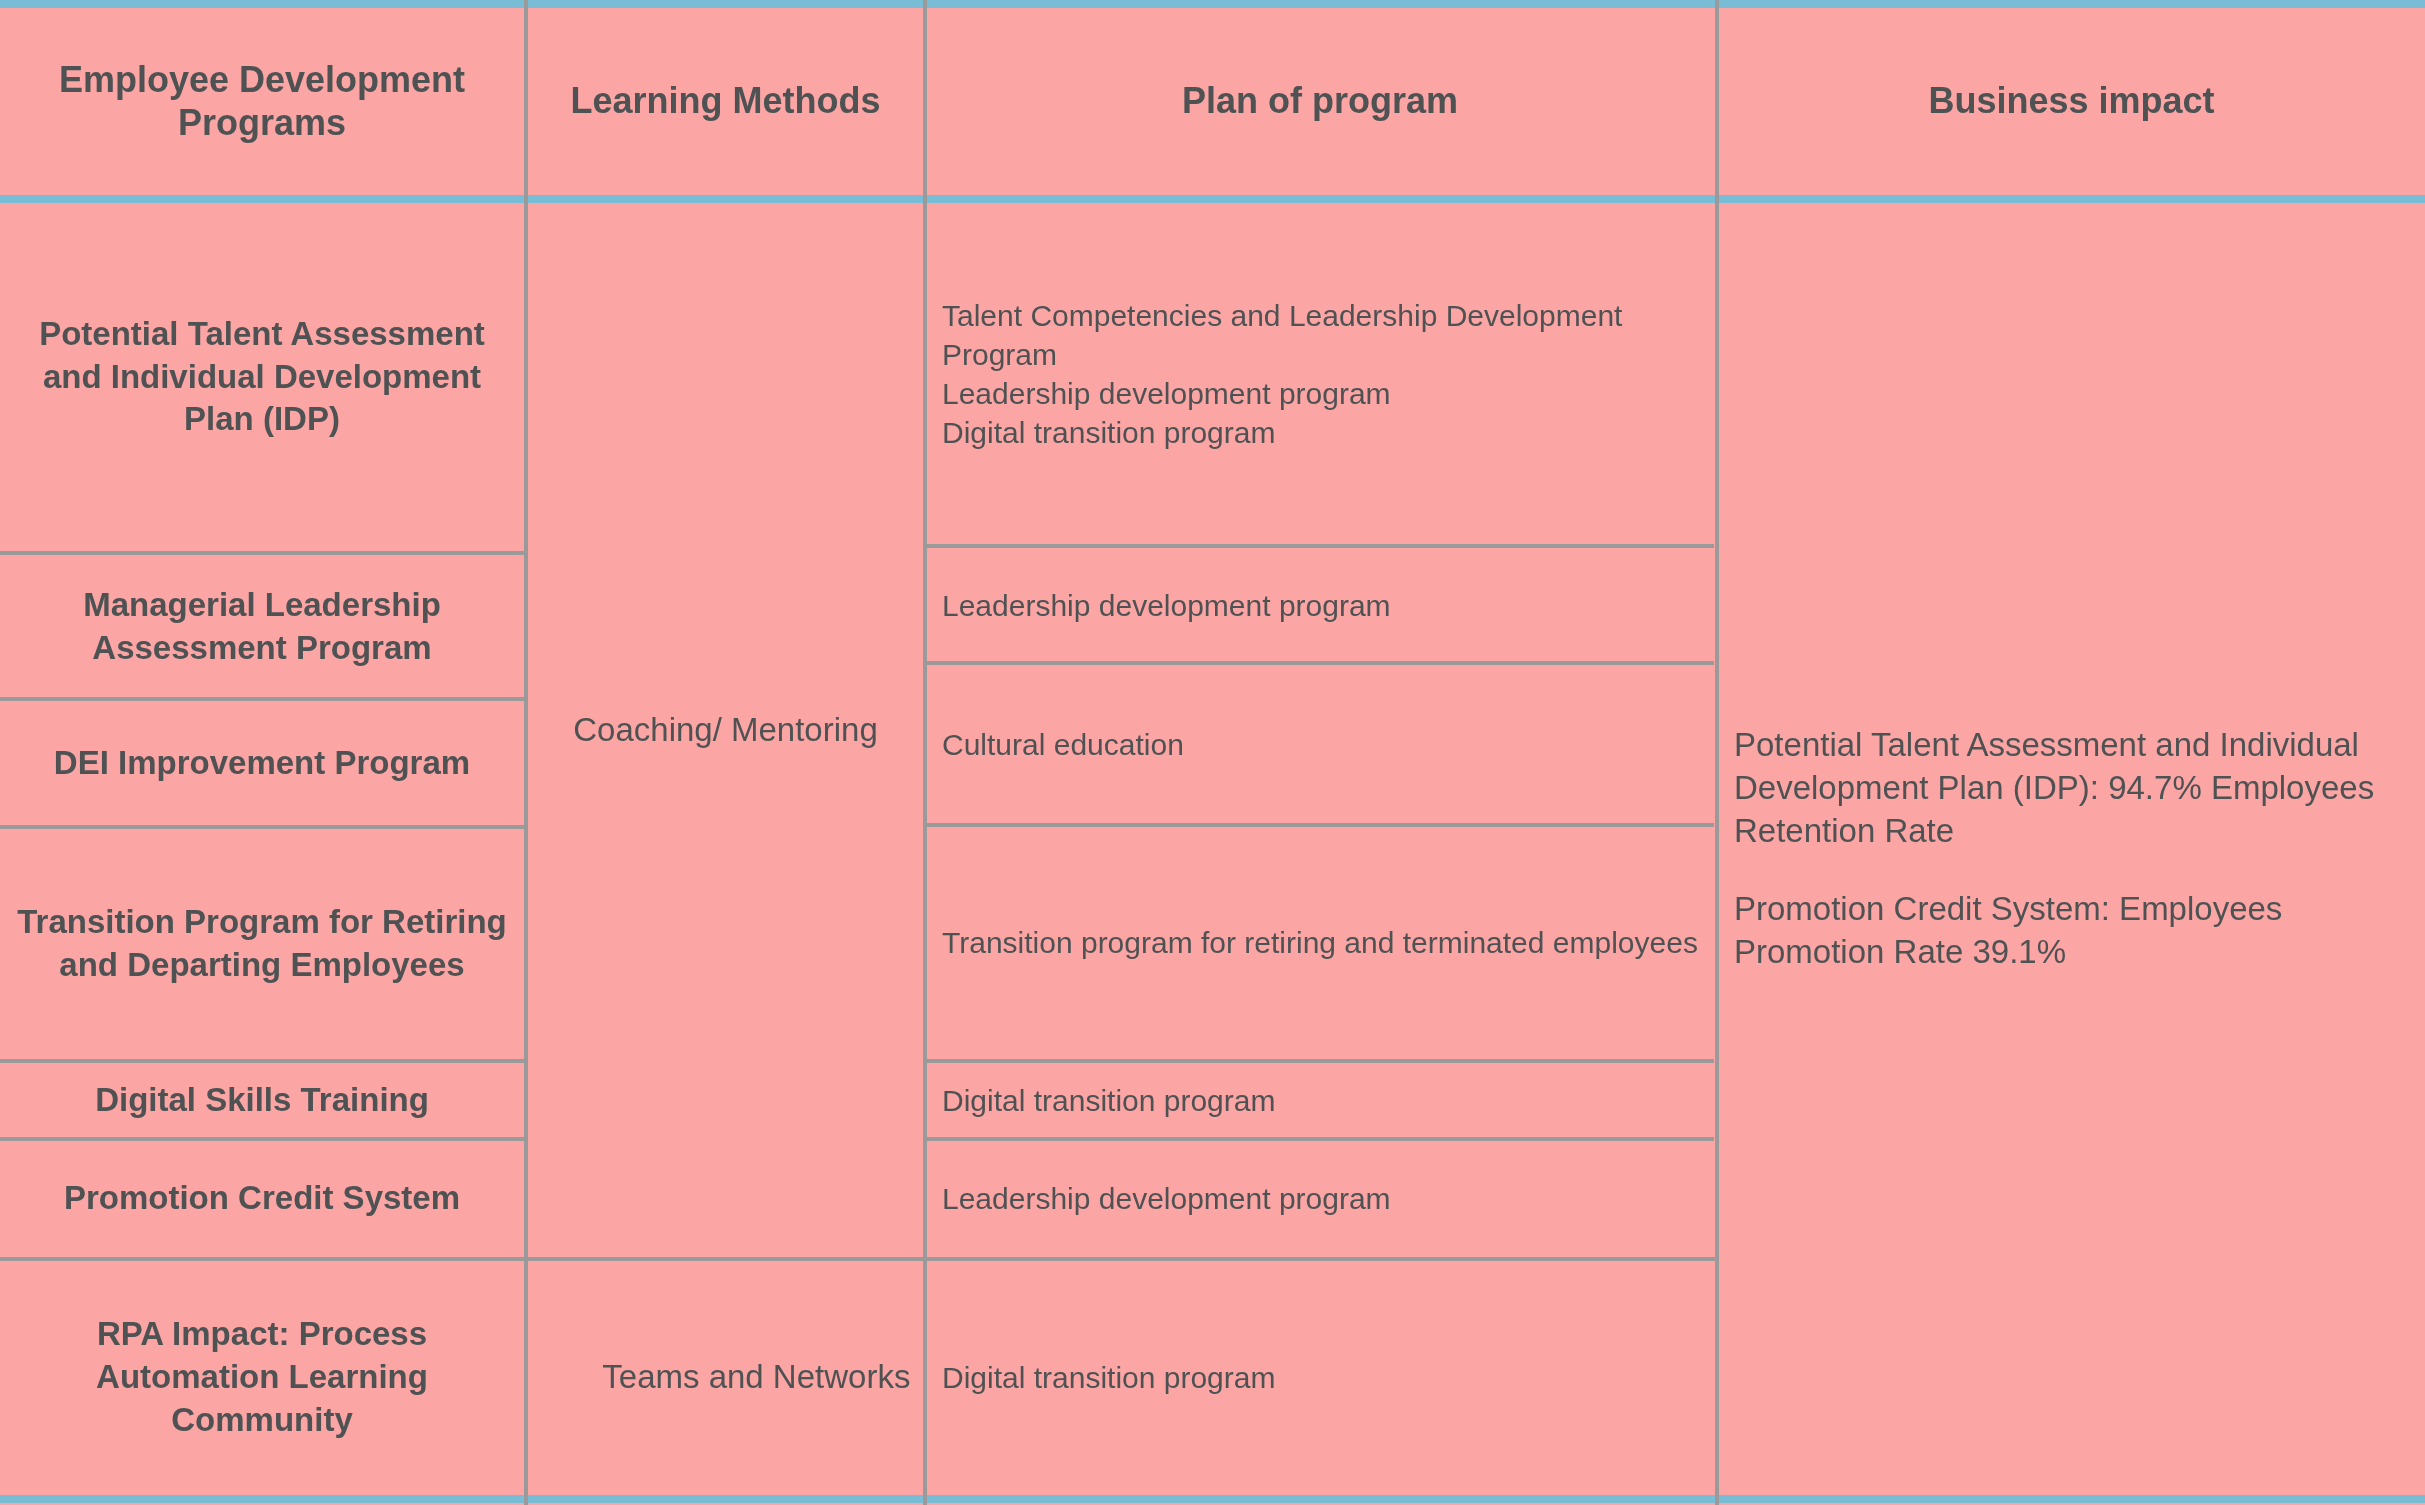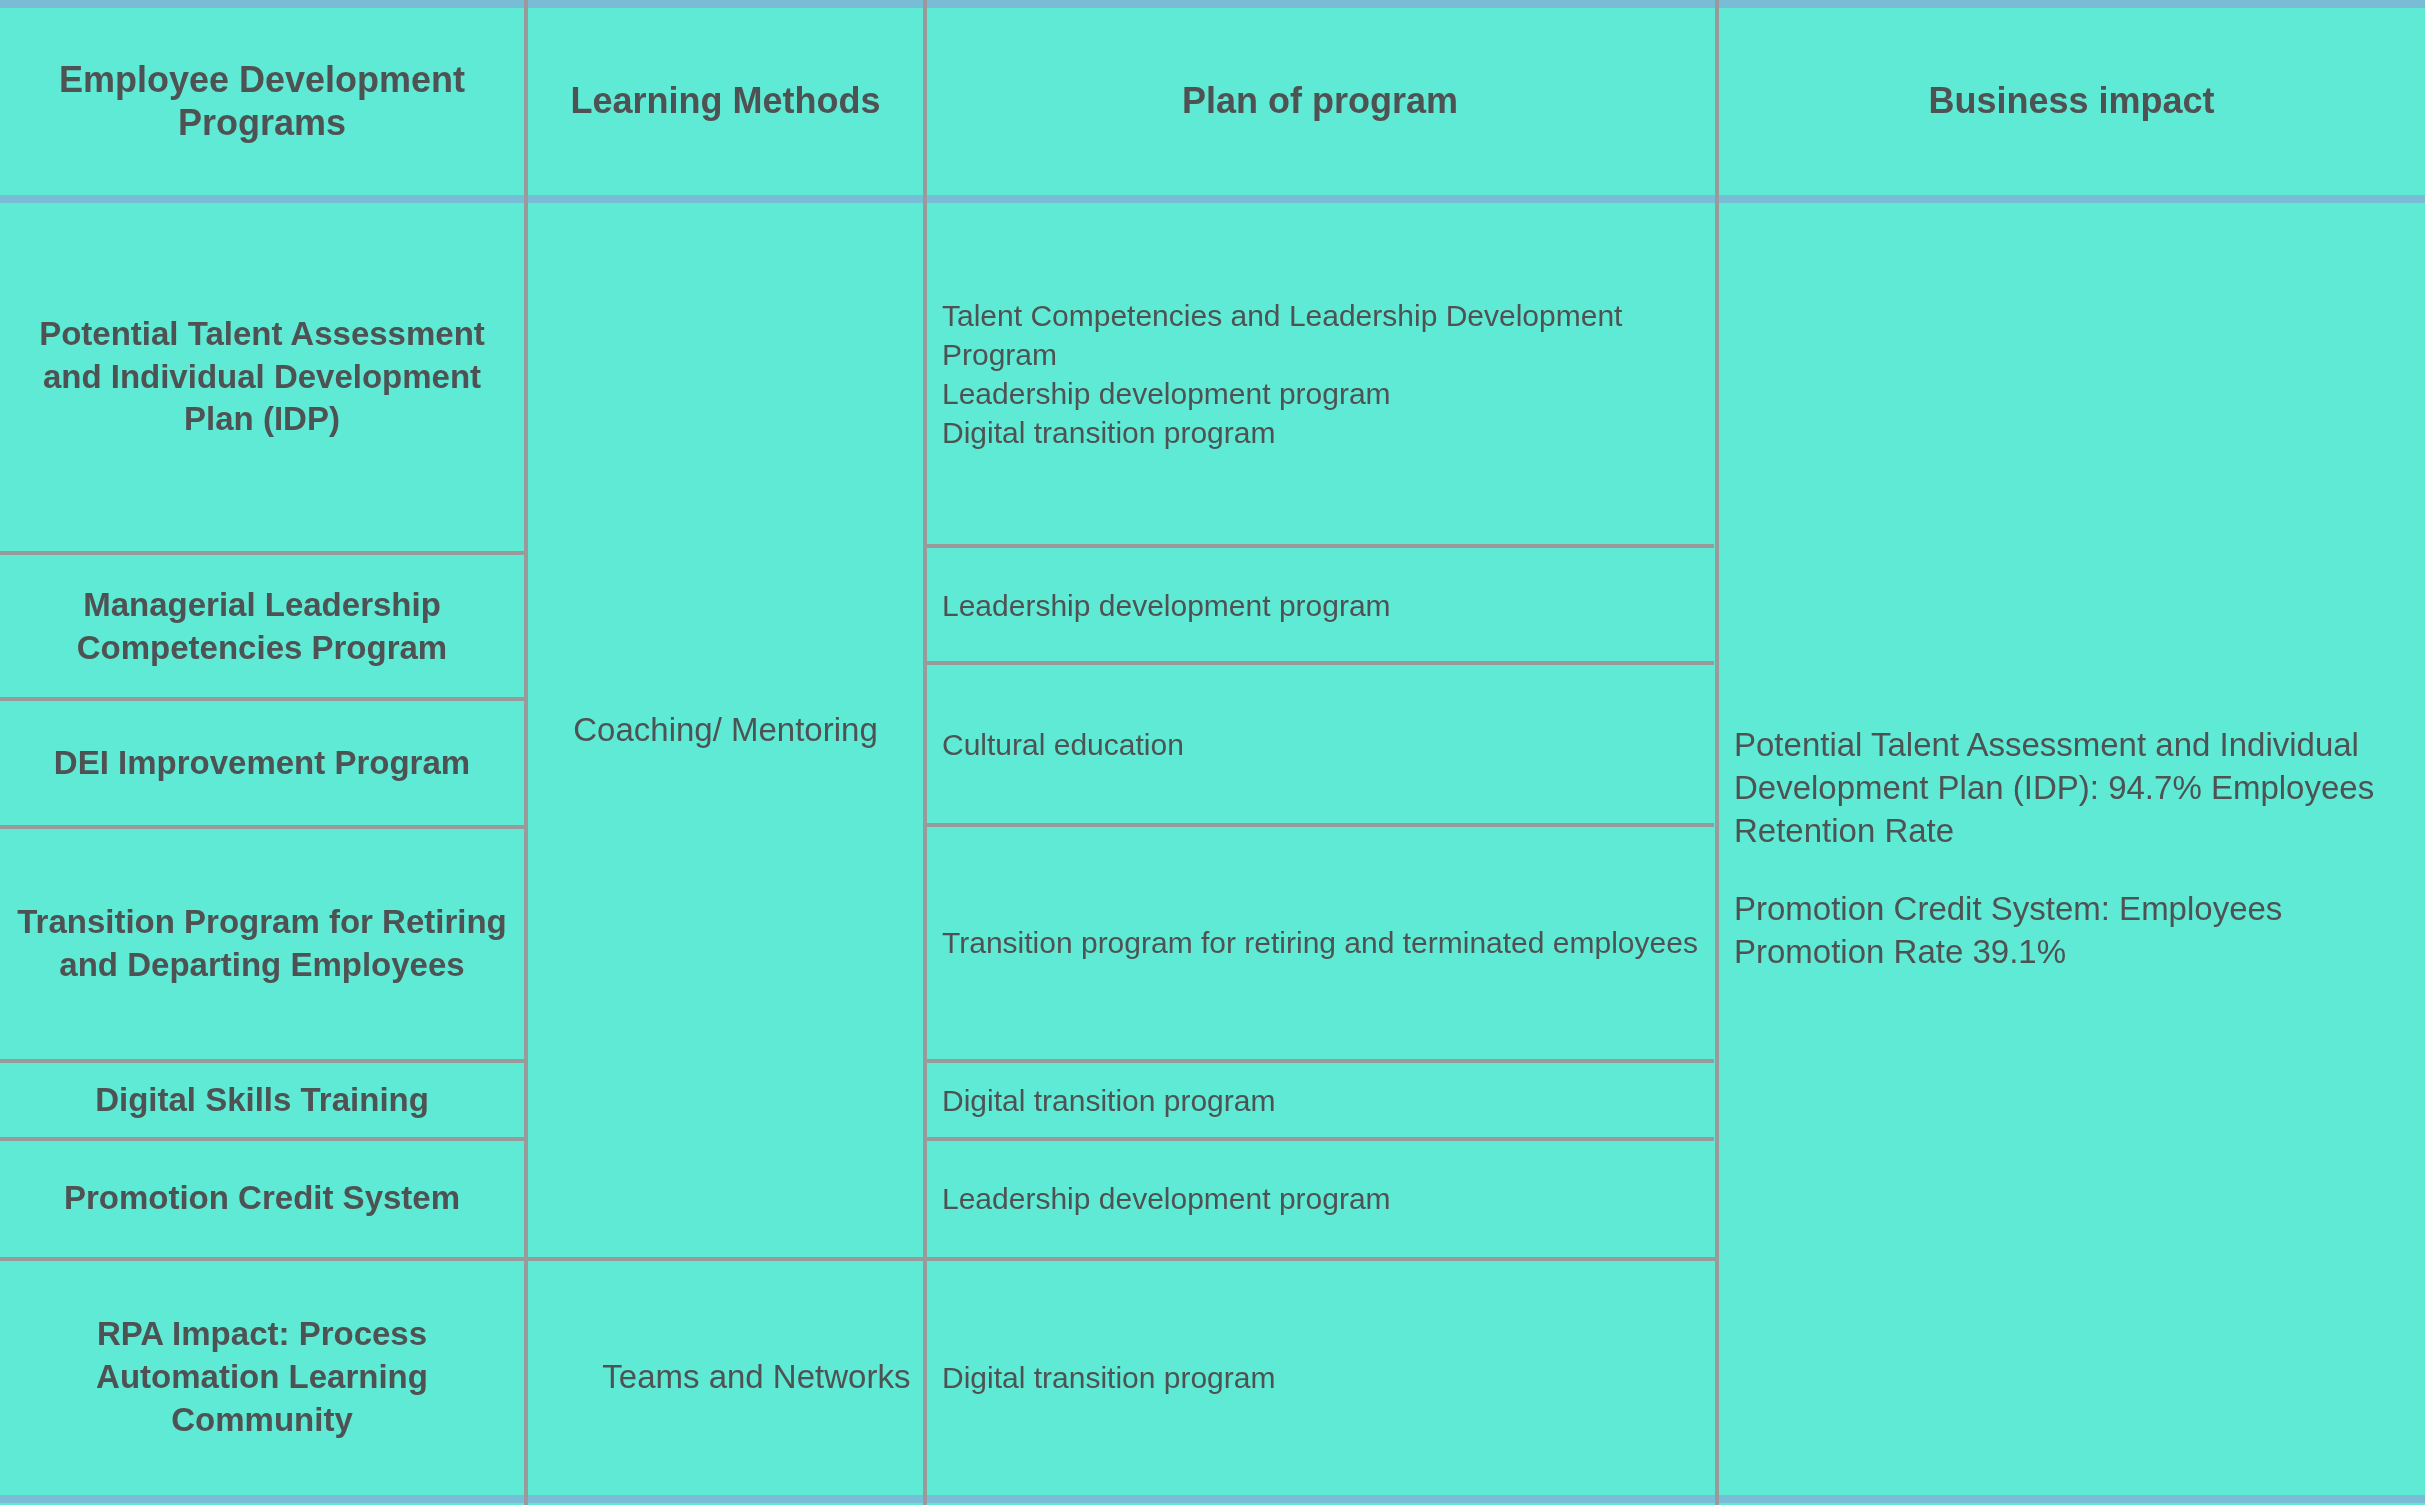--- a/index.html
+++ b/index.html
@@ -11,21 +11,21 @@
     width: 2426px;
     height: 1506px;
     font-family: "Liberation Sans", sans-serif;
     overflow: hidden;
   }
 
   .table-wrap {
     position: relative;
     width: 2426px;
     height: 1506px;
-    background: #5eead4;
+    background: #fca5a5;
     box-sizing: border-box;
   }
 
   
   .rule-top {
     position: absolute;
     left: 0; top: 0;
     width: 2426px; height: 8px;
     background: #79bcd6;
   }
@@ -178,21 +178,21 @@
   <div class="hrule" style="left:926px; top:544px;  width:788px;"></div>
   <div class="hrule" style="left:926px; top:661px;  width:788px;"></div>
   <div class="hrule" style="left:926px; top:823px;  width:788px;"></div>
   <div class="hrule" style="left:926px; top:1059px; width:788px;"></div>
   <div class="hrule" style="left:926px; top:1137px; width:788px;"></div>
 
   <div class="cell c1" style="top:203px; height:348px;">
     <span>Potential Talent Assessment and Individual Development Plan (IDP)</span>
   </div>
   <div class="cell c1" style="top:555px; height:143px;">
-    <span>Managerial Leadership Competencies Program</span>
+    <span>Managerial Leadership Assessment Program</span>
   </div>
   <div class="cell c1" style="top:701px; height:124px;">
     <span>DEI Improvement Program</span>
   </div>
   <div class="cell c1" style="top:829px; height:230px;">
     <span>Transition Program for Retiring and Departing Employees</span>
   </div>
   <div class="cell c1" style="top:1063px; height:75px;">
     <span>Digital Skills Training</span>
   </div>

